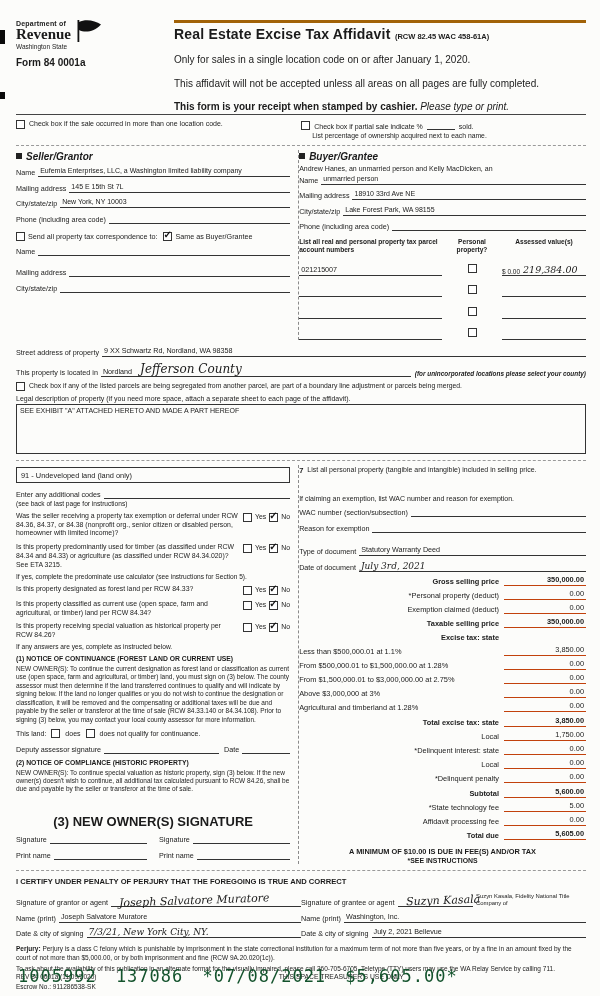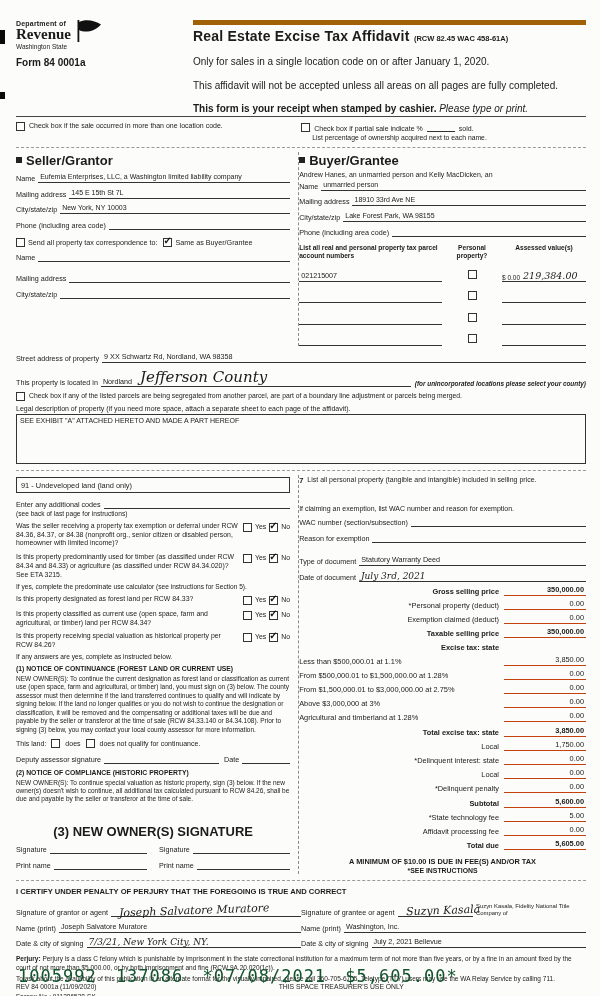--- a/index.html
+++ b/index.html
@@ -5,28 +5,28 @@
   html,body{margin:0;padding:0}
   body{width:600px;height:996px;overflow:hidden;background:#fcfcfa;color:#1b1b1b;
        font-family:"Liberation Sans",sans-serif;position:relative}
   .page{box-sizing:border-box;height:996px;padding:20px 14px 0 16px;display:flex;flex-direction:column;position:relative}
   .bold{font-weight:bold}
   .ital{font-style:italic}
   .edge-mark{position:absolute;left:0;background:#0a0a0a;width:5px}
   .e1{top:30px;height:14px}.e2{top:92px;height:7px}
 
   
-  .header{display:flex;gap:27px;align-items:flex-start;border-bottom:1px solid #444;}
+  .header{display:flex;gap:8px;align-items:flex-start;border-bottom:1px solid #444;}
   .hleft{width:150px;flex:none}
   .logo-row{display:flex;gap:5px;align-items:flex-start}
   .dept1{font-size:7px;font-weight:bold;letter-spacing:.2px}
   .dept2{font-family:"Liberation Serif",serif;font-weight:bold;font-size:15px;line-height:1.05}
   .dept3{font-size:6.5px}
   .form-number{font-weight:bold;font-size:10px;margin-top:7px}
-  .hright{flex:1;border-top:5px solid #a16207;padding-top:2px}
+  .hright{flex:1;border-top:3px solid #a16207;padding-top:2px}
   .title{font-size:14px;font-weight:bold;letter-spacing:.2px}
   .title-rcw{font-size:7.5px;font-weight:bold}
   .hnote{font-size:10px;margin-top:11px;line-height:1.25}
 
   
   .sect{border-top:1px dashed #9a9a9a;margin-top:6px;padding-top:4px}
   .cb{display:inline-block;width:7px;height:7px;border:1px solid #333;background:#fff;position:relative;flex:none;vertical-align:-1px}
   .cb.checked::after{content:"\2713";position:absolute;left:-1px;top:-4px;font-size:10px;font-weight:bold;color:#111}
   .frow{display:flex;align-items:flex-end;margin-top:4.5px;font-size:7.5px}
   .flbl{white-space:nowrap;padding-right:3px;font-size:7.2px}
@@ -40,39 +40,39 @@
   .topcbs{display:flex;gap:14px;font-size:7px;align-items:flex-start}
   .tc-left{flex:1;display:flex;gap:4px;align-items:flex-start}
   .tc-right{flex:1.05}
   .tc-line{display:flex;gap:4px;align-items:flex-end}
   .tc-note{font-size:6.8px;margin-top:2px;margin-left:11px}
 
   
   .cols{display:grid;grid-template-columns:1fr 1.05fr;column-gap:8px}
   .colr{border-left:1px dashed #8a8a8a;padding-left:0;min-width:0}
   .coll{min-width:0}
-  .sechead{font-size:13px;font-weight:bold;display:flex;align-items:center;gap:4px;margin-top:1px}
+  .sechead{font-size:10px;font-weight:bold;font-style:italic;display:flex;align-items:center;gap:4px;margin-top:1px}
   .sqicon{width:6px;height:6px;background:#222;display:inline-block;flex:none}
   .b-overflow{font-size:7px;margin-top:3px;line-height:1.2}
   .corr{gap:3px;align-items:center}
 
   
   .parcel-head{display:grid;grid-template-columns:1fr 50px 84px;column-gap:5px;font-size:6.6px;font-weight:bold;margin-top:7px;line-height:1.2}
   .ph2,.ph3{text-align:center}
   .parcel-row{display:grid;grid-template-columns:1fr 50px 84px;column-gap:5px;align-items:flex-end;margin-top:3.5px}
   .parcel-num{border-bottom:1px solid #333;font-size:7.2px;min-height:10px;line-height:10px;padding:0 2px}
   .parcel-cb{text-align:center}
   .parcel-val{border-bottom:1px solid #333;min-height:10px;display:flex;align-items:flex-end;gap:3px}
   .pp{font-size:6.5px}
   .av{font-size:9.5px;white-space:nowrap}
 
   
   .locrow{display:flex;align-items:flex-end;margin-top:5px}
   .locval{flex:1;border-bottom:1px solid #333;display:flex;gap:8px;align-items:flex-end;padding:0 2px;min-height:10px}
-  .county{font-size:15px;white-space:nowrap}
+  .county{font-size:12px;white-space:nowrap}
   .locnote{font-size:6.4px;font-weight:bold;font-style:italic;white-space:nowrap;padding-left:4px}
   .segrow{display:flex;gap:4px;font-size:6.8px;margin-top:5px;line-height:1.25}
   .legal-lbl{font-size:7px;margin-top:4px}
   .legal-box{border:1px solid #333;height:44px;margin-top:2px;padding:2px 3px;font-size:7px}
 
   
   .lu-box{border:1px solid #333;padding:2.5px 4px;font-size:7.4px;margin-top:2px}
   .codes-note{font-size:6.6px;margin-top:1px}
   .q{display:flex;margin-top:5px;font-size:6.9px;line-height:1.28}
   .qt{flex:1;padding-right:4px}

